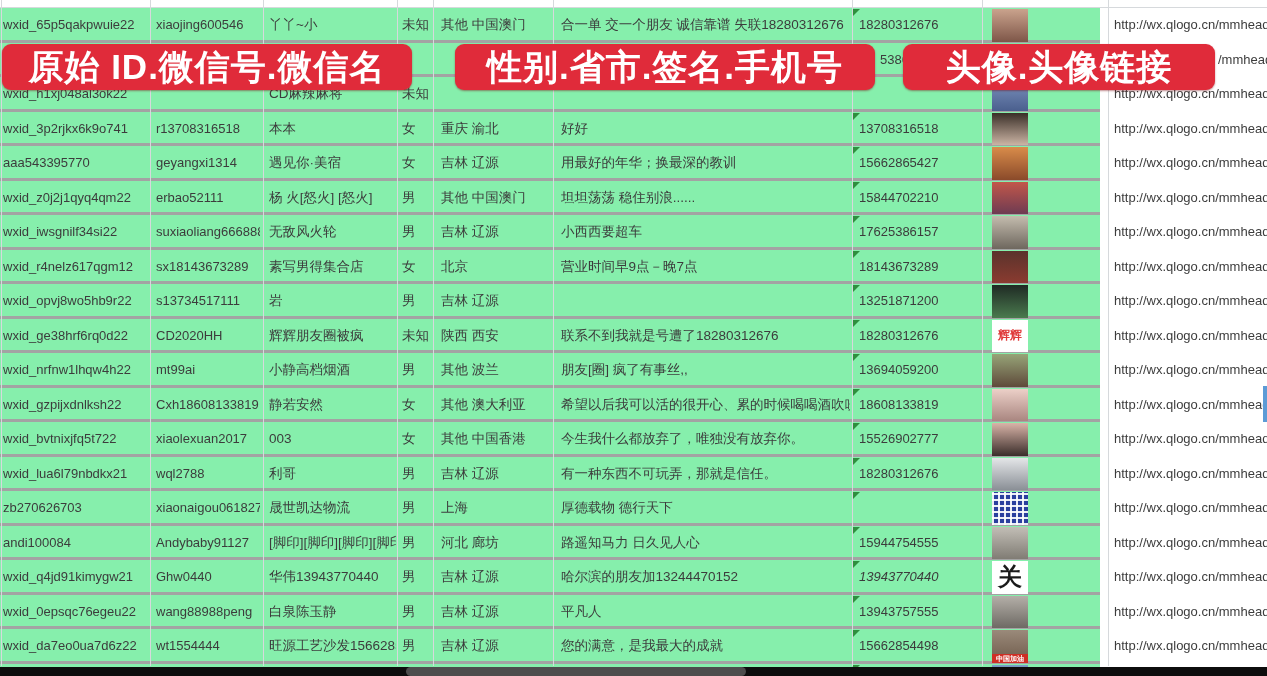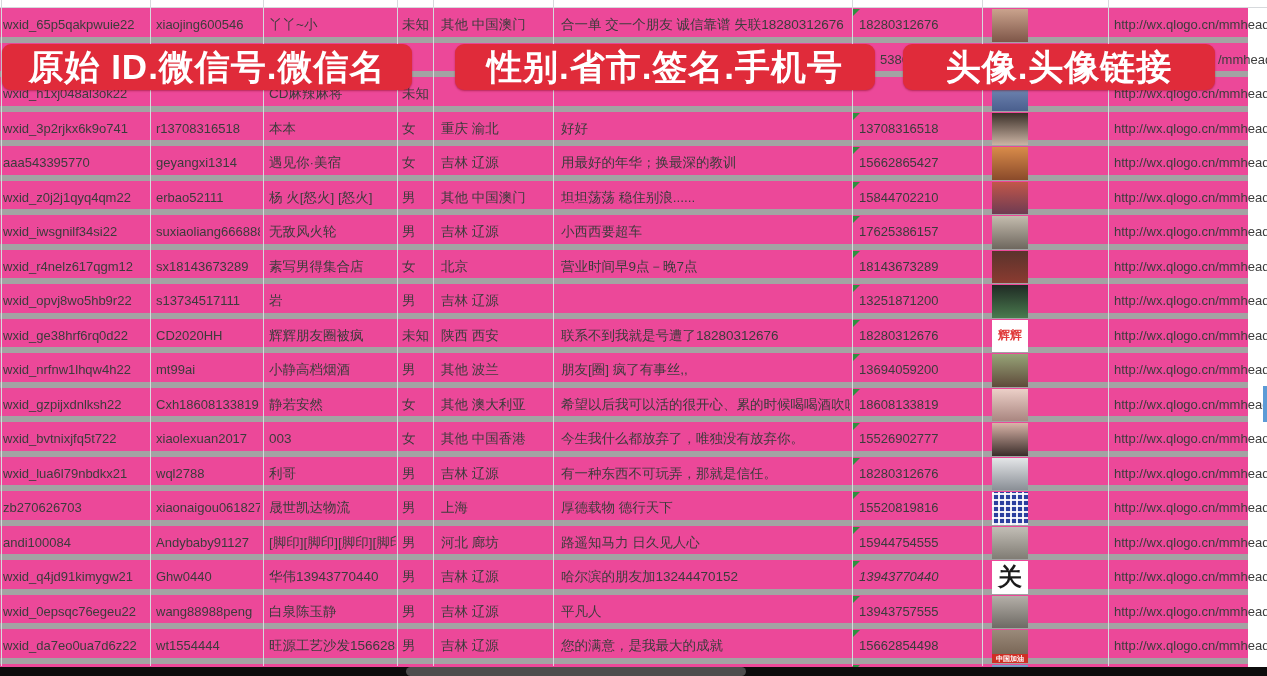--- a/index.html
+++ b/index.html
@@ -1,21 +1,21 @@
 <!DOCTYPE html>
 <html><head>
 <meta charset="utf-8">
 <style>
   html,body{margin:0;padding:0;background:#222;}
   .sheet{
     position:relative;width:1267px;height:676px;background:#ffffff;
     font-family:"Liberation Sans","DejaVu Sans",sans-serif;
     overflow:hidden;
   }
-  .row{position:absolute;left:0;width:1248px;border-bottom:6px solid #a3a3a3;box-sizing:border-box;background:#ec4899;}
+  .row{position:absolute;left:0;width:1100px;border-bottom:3px solid #a3a3a3;box-sizing:border-box;background:#86efac;}
   .cell{
     position:absolute;top:0;height:100%;line-height:34.5px;
     font-size:13px;color:#3c3c3c;white-space:nowrap;overflow:hidden;
   }
   .cell.cjk{font-size:13.5px;}
   .gridline{position:absolute;top:0;bottom:10px;width:1px;background:#d6d9dc;}
   .tri{
     position:absolute;width:0;height:0;
     border-top:7px solid #2f8f3f;border-right:7px solid transparent;
   }
@@ -216,21 +216,20 @@
         <div class="avatar" style="left: 992px; top: 1px; height: 32.5px; background: linear-gradient(rgb(228, 230, 232), rgb(138, 143, 150));"></div>
         <div class="tri" style="left: 853px; top: 1px;"></div>
       </div>
       <div class="row" style="top: 491px; height: 34.5px;">
         <span class="cell" style="left: 3px; width: 144px;">zb270626703</span>
         <span class="cell" style="left: 156px; width: 104px;">xiaonaigou061827</span>
         <span class="cell cjk" style="left: 269px; width: 127px;">晟世凯达物流</span>
         <span class="cell cjk" style="left: 402px; width: 29px;">男</span>
         <span class="cell cjk" style="left: 441px; width: 110px;">上海</span>
         <span class="cell cjk" style="left: 561px; width: 289px;">厚德载物 德行天下</span>
-        <span class="cell" style="left: 859px; width: 120px;">15520819816</span>
         <span class="cell" style="left: 1114px; width: 153px;">http://wx.qlogo.cn/mmhead</span>
         <div class="avatar qr" style="left: 992px; top: 1px; height: 32.5px; background-color: rgb(42, 63, 158);"></div>
         <div class="tri" style="left: 853px; top: 1px;"></div>
       </div>
       <div class="row" style="top: 525.5px; height: 34.5px;">
         <span class="cell" style="left: 3px; width: 144px;">andi100084</span>
         <span class="cell" style="left: 156px; width: 104px;">Andybaby91127</span>
         <span class="cell cjk" style="left: 269px; width: 127px;">[脚印][脚印][脚印][脚印</span>
         <span class="cell cjk" style="left: 402px; width: 29px;">男</span>
         <span class="cell cjk" style="left: 441px; width: 110px;">河北 廊坊</span>

